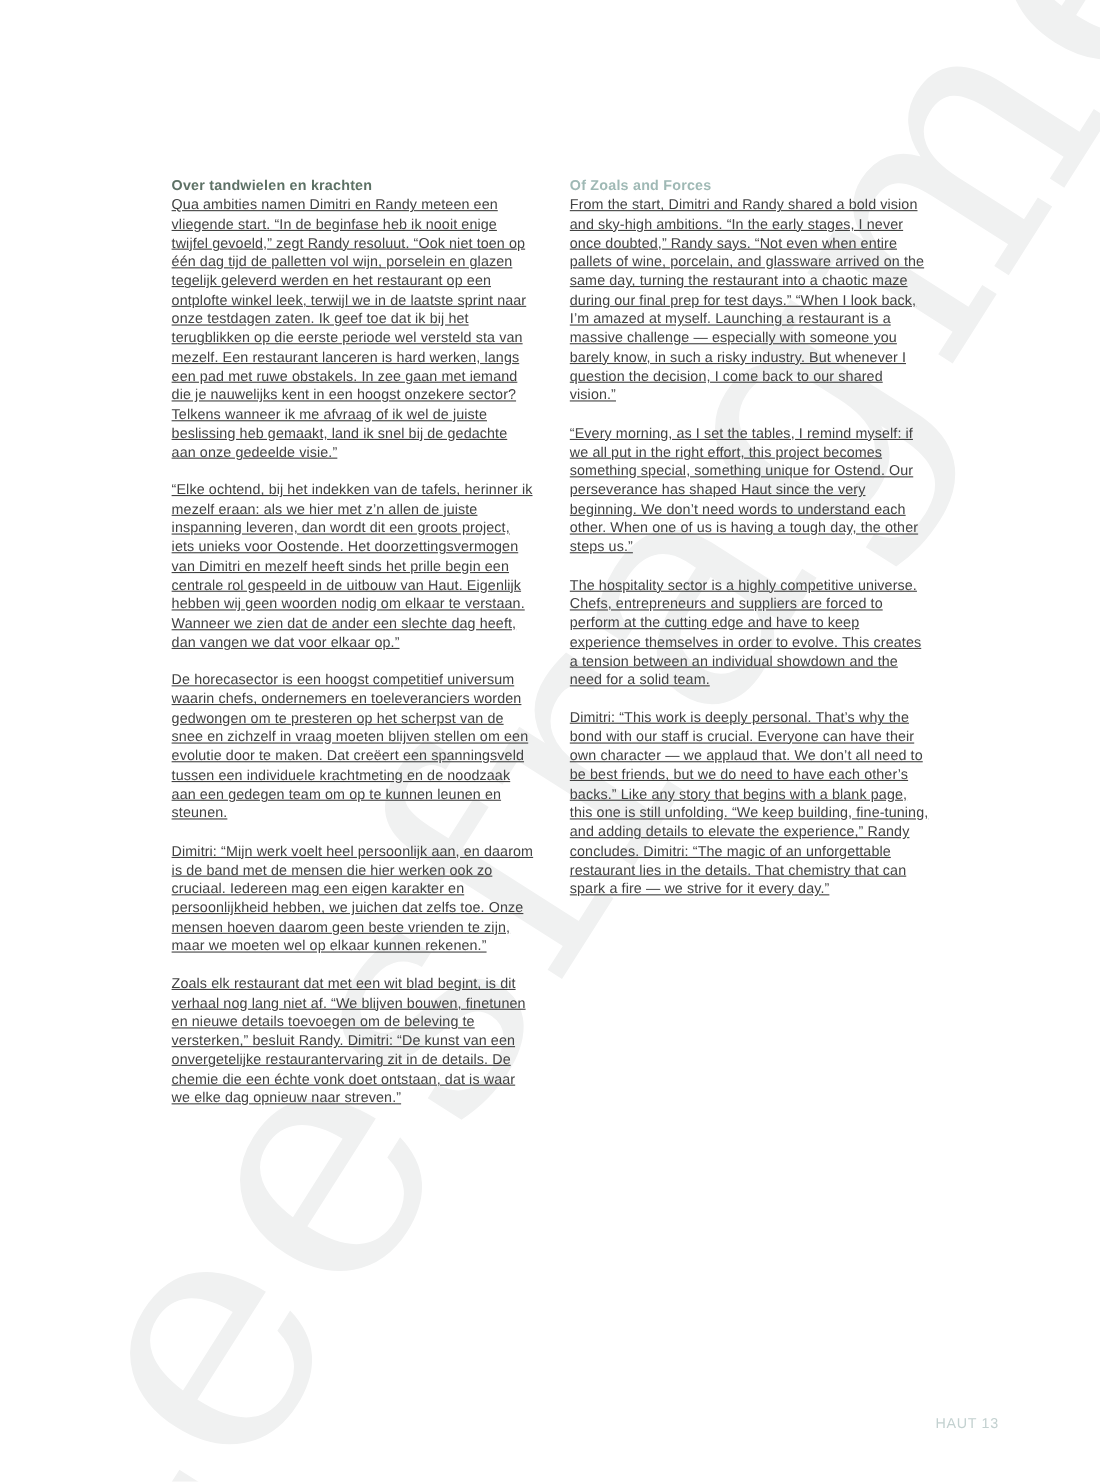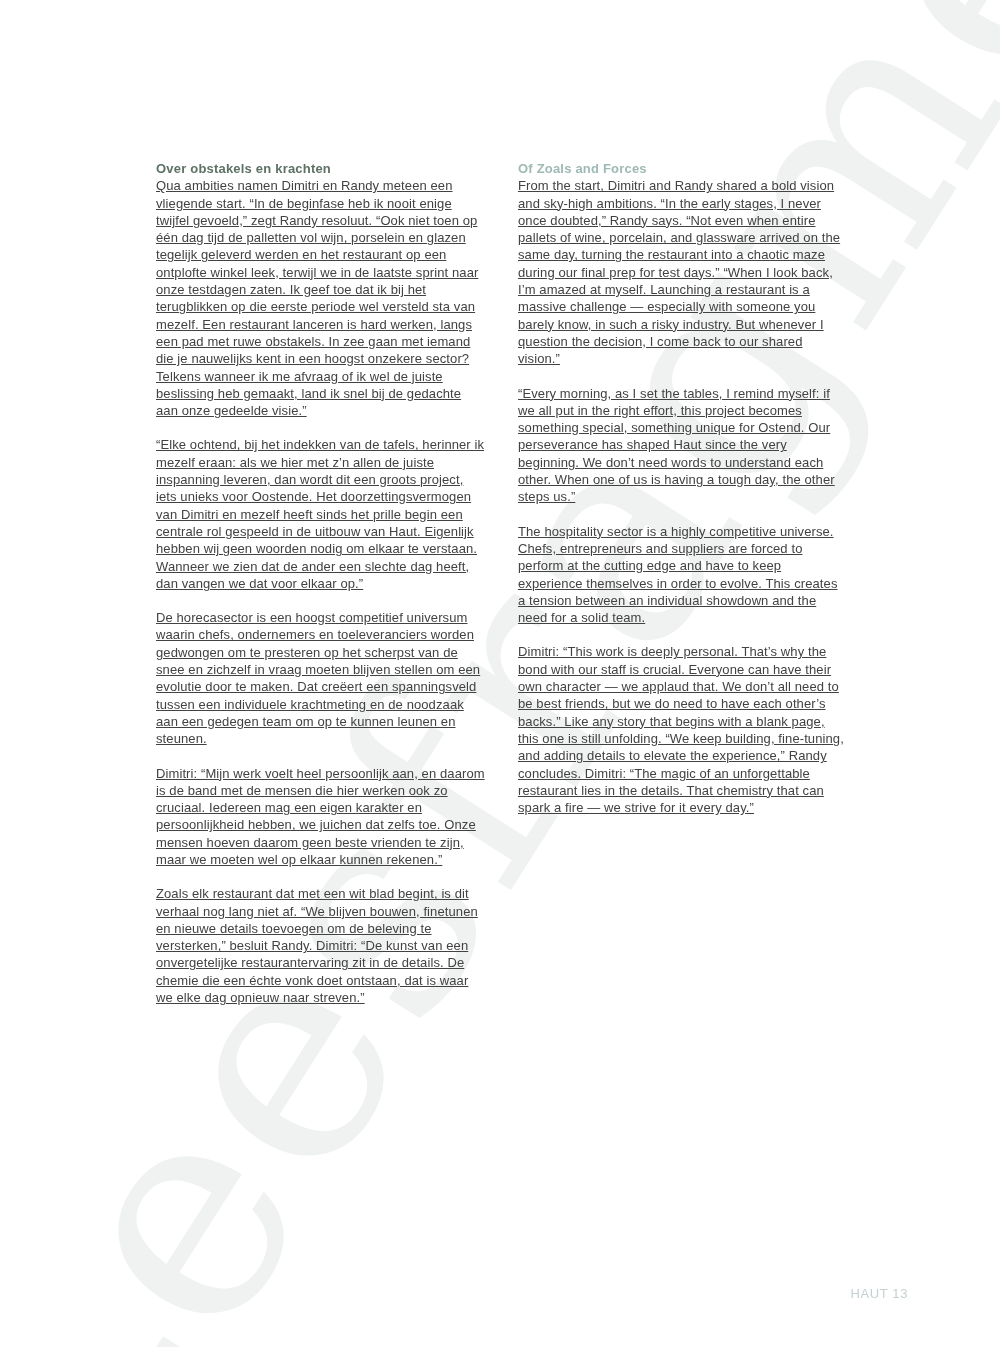--- a/index.html
+++ b/index.html
@@ -67,21 +67,21 @@
 </head>
 <body>
 
 <div class="page">
 
   <div class="watermark">Leesfragment</div>
 
   <main class="content">
 
     <section class="col">
-      <h2 class="heading heading-nl">Over obstakels en krachten</h2>
+      <h2 class="heading heading-nl">Over tandwielen en krachten</h2>
       <p>Qua ambities namen Dimitri en Randy meteen een vliegende start. “In de beginfase heb ik nooit enige twijfel gevoeld,” zegt Randy resoluut. “Ook niet toen op één dag tijd de palletten vol wijn, porselein en glazen tegelijk geleverd werden en het restaurant op een ontplofte winkel leek, terwijl we in de laatste sprint naar onze testdagen zaten. Ik geef toe dat ik bij het terugblikken op die eerste periode wel versteld sta van mezelf. Een restaurant lanceren is hard werken, langs een pad met ruwe obstakels. In zee gaan met iemand die je nauwelijks kent in een hoogst onzekere sector? Telkens wanneer ik me afvraag of ik wel de juiste beslissing heb gemaakt, land ik snel bij de gedachte aan onze gedeelde visie.”</p>
       <p>“Elke ochtend, bij het indekken van de tafels, herinner ik mezelf eraan: als we hier met z’n allen de juiste inspanning leveren, dan wordt dit een groots project, iets unieks voor Oostende. Het doorzettingsvermogen van Dimitri en mezelf heeft sinds het prille begin een centrale rol gespeeld in de uitbouw van Haut. Eigenlijk hebben wij geen woorden nodig om elkaar te verstaan. Wanneer we zien dat de ander een slechte dag heeft, dan vangen we dat voor elkaar op.”</p>
       <p>De horecasector is een hoogst competitief universum waarin chefs, ondernemers en toeleveranciers worden gedwongen om te presteren op het scherpst van de snee en zichzelf in vraag moeten blijven stellen om een evolutie door te maken. Dat creëert een spanningsveld tussen een individuele krachtmeting en de noodzaak aan een gedegen team om op te kunnen leunen en steunen.</p>
       <p>Dimitri: “Mijn werk voelt heel persoonlijk aan, en daarom is de band met de mensen die hier werken ook zo cruciaal. Iedereen mag een eigen karakter en persoonlijkheid hebben, we juichen dat zelfs toe. Onze mensen hoeven daarom geen beste vrienden te zijn, maar we moeten wel op elkaar kunnen rekenen.”</p>
       <p>Zoals elk restaurant dat met een wit blad begint, is dit verhaal nog lang niet af. “We blijven bouwen, finetunen en nieuwe details toevoegen om de beleving te versterken,” besluit Randy. Dimitri: “De kunst van een onvergetelijke restaurantervaring zit in de details. De chemie die een échte vonk doet ontstaan, dat is waar we elke dag opnieuw naar streven.”</p>
     </section>
 
     <section class="col">
       <h2 class="heading heading-en">Of Zoals and Forces</h2>
       <p>From the start, Dimitri and Randy shared a bold vision and sky-high ambitions. “In the early stages, I never once doubted,” Randy says. “Not even when entire pallets of wine, porcelain, and glassware arrived on the same day, turning the restaurant into a chaotic maze during our final prep for test days.” “When I look back, I’m amazed at myself. Launching a restaurant is a massive challenge — especially with someone you barely know, in such a risky industry. But whenever I question the decision, I come back to our shared vision.”</p>

